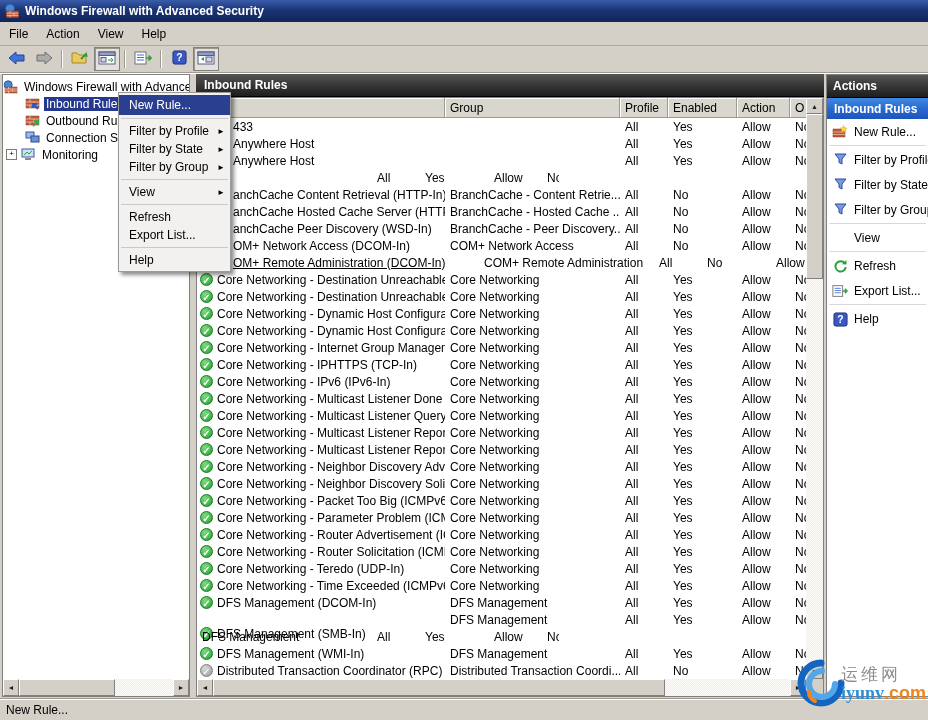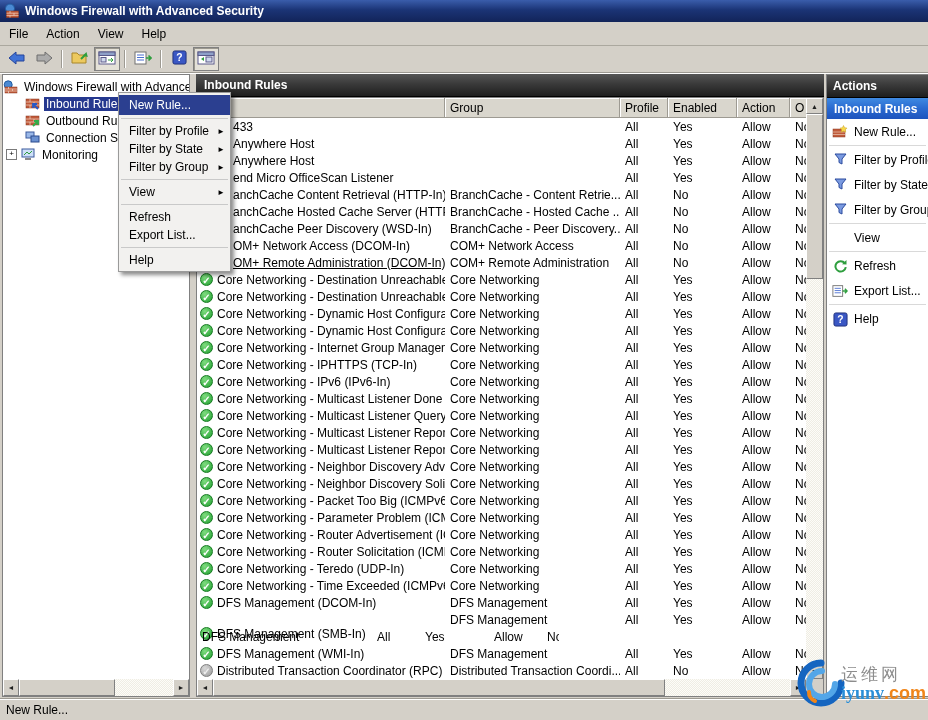--- a/index.html
+++ b/index.html
@@ -267,23 +267,20 @@
           <div class="cell c0 noicon" style="width: 248px;">
             <span>Anywhere Host</span>
           </div>
           <div class="cell" style="width: 175px;"></div>
           <div class="cell" style="width: 48px;">All</div>
           <div class="cell" style="width: 69px;">Yes</div>
           <div class="cell" style="width: 53px;">Allow</div>
           <div class="cell" style="width: 17px;">No</div>
         </div>
         <div class="lrow">
-          <div class="cell c0 noicon" style="width: 248px;">
-            <span>end Micro OfficeScan Listener</span>
-          </div>
           <div class="cell" style="width: 175px;"></div>
           <div class="cell" style="width: 48px;">All</div>
           <div class="cell" style="width: 69px;">Yes</div>
           <div class="cell" style="width: 53px;">Allow</div>
           <div class="cell" style="width: 17px;">No</div>
         </div>
         <div class="lrow">
           <div class="cell c0 noicon" style="width: 248px;">
             <span>anchCache Content Retrieval (HTTP-In)</span>
           </div>
@@ -320,21 +317,21 @@
           <div class="cell" style="width: 175px;">COM+ Network Access</div>
           <div class="cell" style="width: 48px;">All</div>
           <div class="cell" style="width: 69px;">No</div>
           <div class="cell" style="width: 53px;">Allow</div>
           <div class="cell" style="width: 17px;">No</div>
         </div>
         <div class="lrow">
           <div class="cell c0 noicon" style="width: 248px; text-decoration: underline;">
             <span>OM+ Remote Administration (DCOM-In)</span>
           </div>
-          <div class="cell" style="width: 175px;">COM+ Remote Administration</div>
+          <div class="cell" style="width: 175px; margin-left: 34px;">COM+ Remote Administration</div>
           <div class="cell" style="width: 48px;">All</div>
           <div class="cell" style="width: 69px;">No</div>
           <div class="cell" style="width: 53px;">Allow</div>
           <div class="cell" style="width: 17px;">No</div>
         </div>
         <div class="lrow">
           <div class="cell c0" style="width: 248px;">
             <span class="ric green"></span>
             <span>Core Networking - Destination Unreachable (...</span>
           </div>

